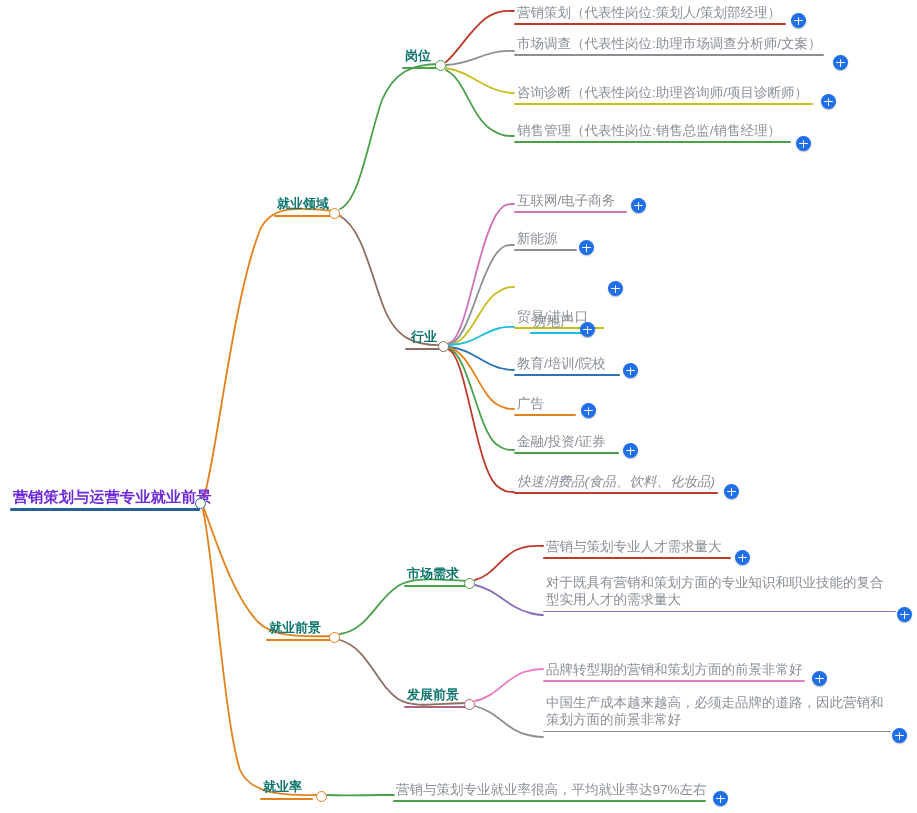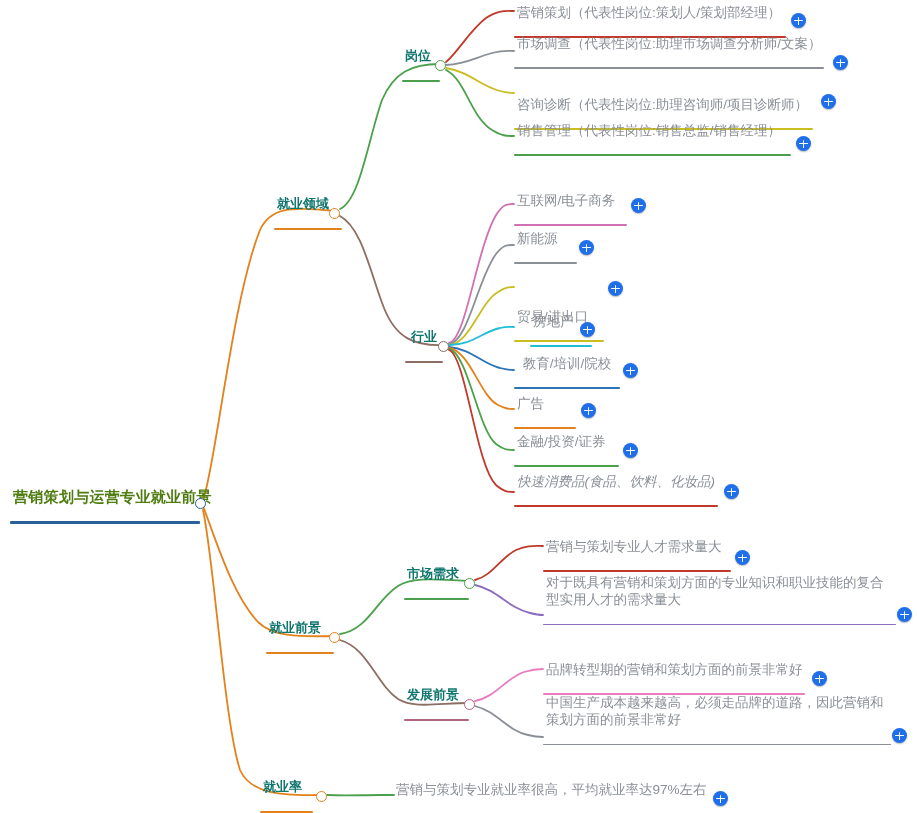--- a/index.html
+++ b/index.html
@@ -21,26 +21,26 @@
     height: 813px;
   }
   .node {
     position: absolute;
     white-space: nowrap;
     line-height: 1.28;
     box-sizing: border-box;
   }
   .node .txt {
     display: block;
-    padding: 0 3px 15px 3px;
+    padding: 0 3px 2px 3px;
   }
   .root-node .txt {
     font-size: 15px;
     font-weight: bold;
-    color: #4d7c0f;
+    color: #6d28d9;
     letter-spacing: 0.3px;
   }
   .branch-node .txt {
     font-size: 13px;
     font-weight: bold;
     color: #0f766e;
   }
   .leaf-node .txt {
     font-size: 13.5px;
     font-weight: normal;
@@ -180,21 +180,21 @@
     <div class="node leaf-node" style="left: 514px; top: 4px; width: 272px;">
       <span class="txt">营销策划（代表性岗位:策划人/策划部经理）</span>
       <span class="rule" style="background: rgb(192, 57, 43);"></span>
     </div>
     <div class="plus" style="left: 791px; top: 13px;"></div>
     <div class="node leaf-node" style="left: 514px; top: 35px; width: 310px;">
       <span class="txt">市场调查（代表性岗位:助理市场调查分析师/文案）</span>
       <span class="rule" style="background: rgb(138, 143, 150);"></span>
     </div>
     <div class="plus" style="left: 833px; top: 55px;"></div>
-    <div class="node leaf-node" style="left: 514px; top: 96px; width: 299px;">
+    <div class="node leaf-node" style="left: 514px; top: 84px; width: 299px;">
       <span class="txt">咨询诊断（代表性岗位:助理咨询师/项目诊断师）</span>
       <span class="rule" style="background: rgb(201, 189, 32);"></span>
     </div>
     <div class="plus" style="left: 821px; top: 94px;"></div>
     <div class="node leaf-node" style="left: 514px; top: 122px; width: 277px;">
       <span class="txt">销售管理（代表性岗位:销售总监/销售经理）</span>
       <span class="rule" style="background: rgb(75, 161, 75);"></span>
     </div>
     <div class="plus" style="left: 796px; top: 136px;"></div>
     <div class="node leaf-node" style="left: 514px; top: 192px; width: 113px;">
@@ -210,21 +210,21 @@
     <div class="node leaf-node" style="left: 514px; top: 272px; width: 90px; margin-top: 36px;">
       <span class="txt">贸易/进出口</span>
       <span class="rule" style="background: rgb(201, 189, 32);"></span>
     </div>
     <div class="plus" style="left: 608px; top: 281px;"></div>
     <div class="node leaf-node" style="left: 514px; top: 313px; width: 62px; margin-left: 16px;">
       <span class="txt">房地产</span>
       <span class="rule" style="background: rgb(32, 189, 214);"></span>
     </div>
     <div class="plus" style="left: 580px; top: 322px;"></div>
-    <div class="node leaf-node" style="left: 514px; top: 355px; width: 106px; text-align: center;">
+    <div class="node leaf-node" style="left: 514px; top: 355px; width: 106px;">
       <span class="txt">教育/培训/院校</span>
       <span class="rule" style="background: rgb(44, 116, 181);"></span>
     </div>
     <div class="plus" style="left: 623px; top: 363px;"></div>
     <div class="node leaf-node" style="left: 514px; top: 395px; width: 62px;">
       <span class="txt">广告</span>
       <span class="rule" style="background: rgb(227, 130, 28);"></span>
     </div>
     <div class="plus" style="left: 581px; top: 403px;"></div>
     <div class="node leaf-node" style="left: 514px; top: 433px; width: 105px;">

